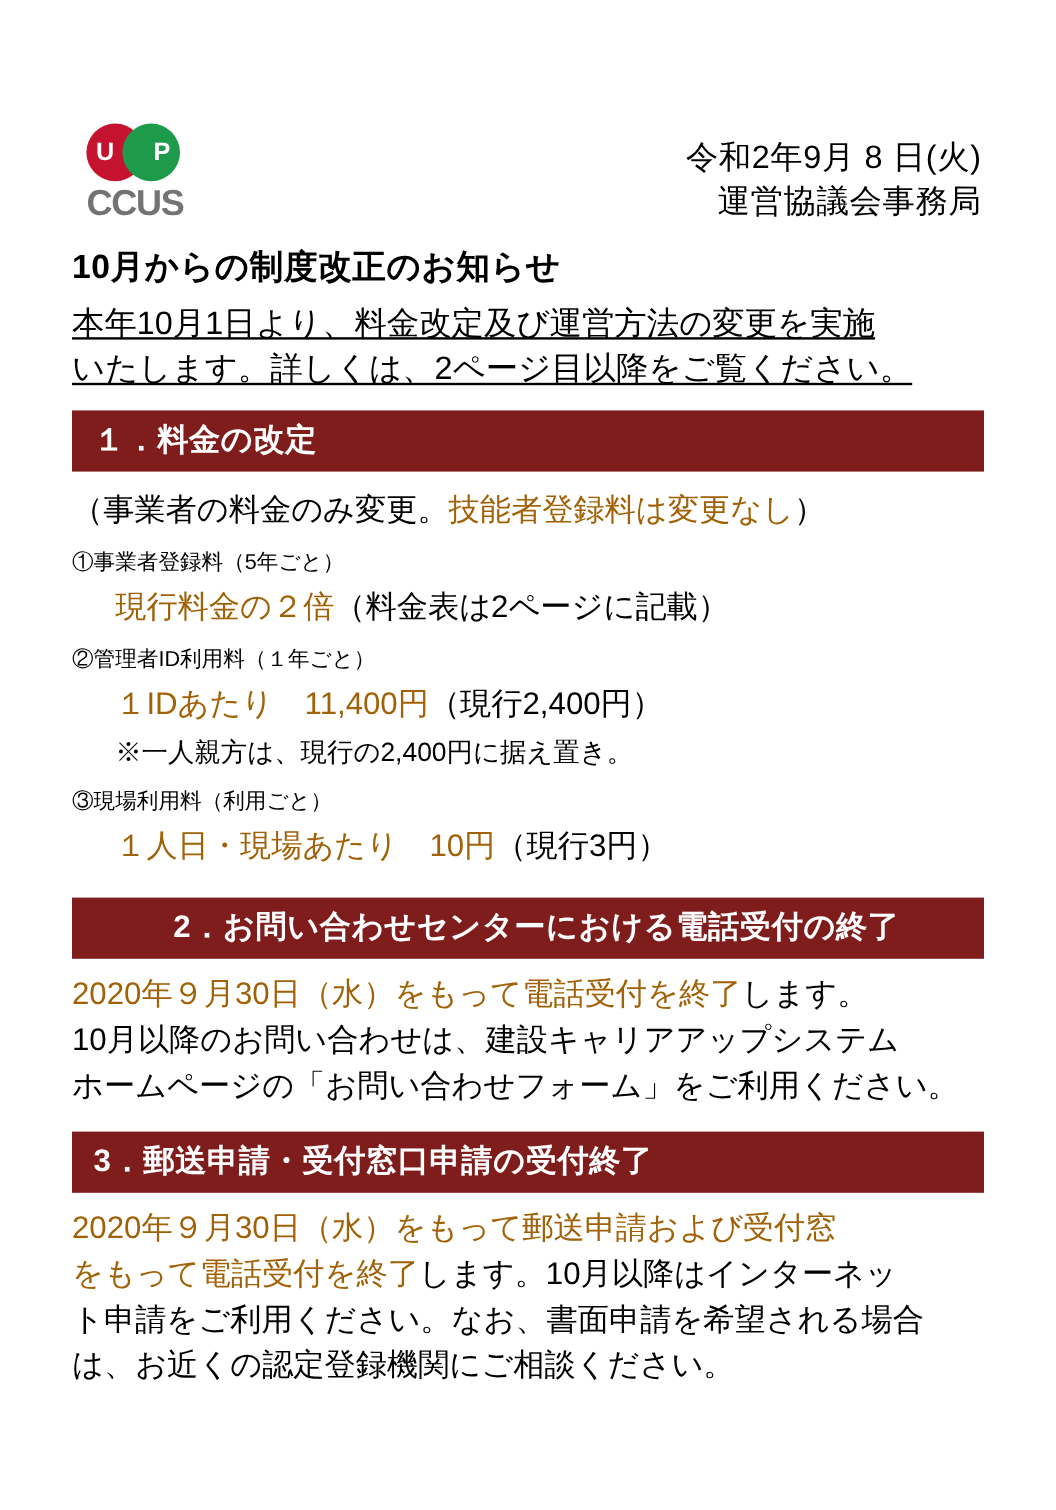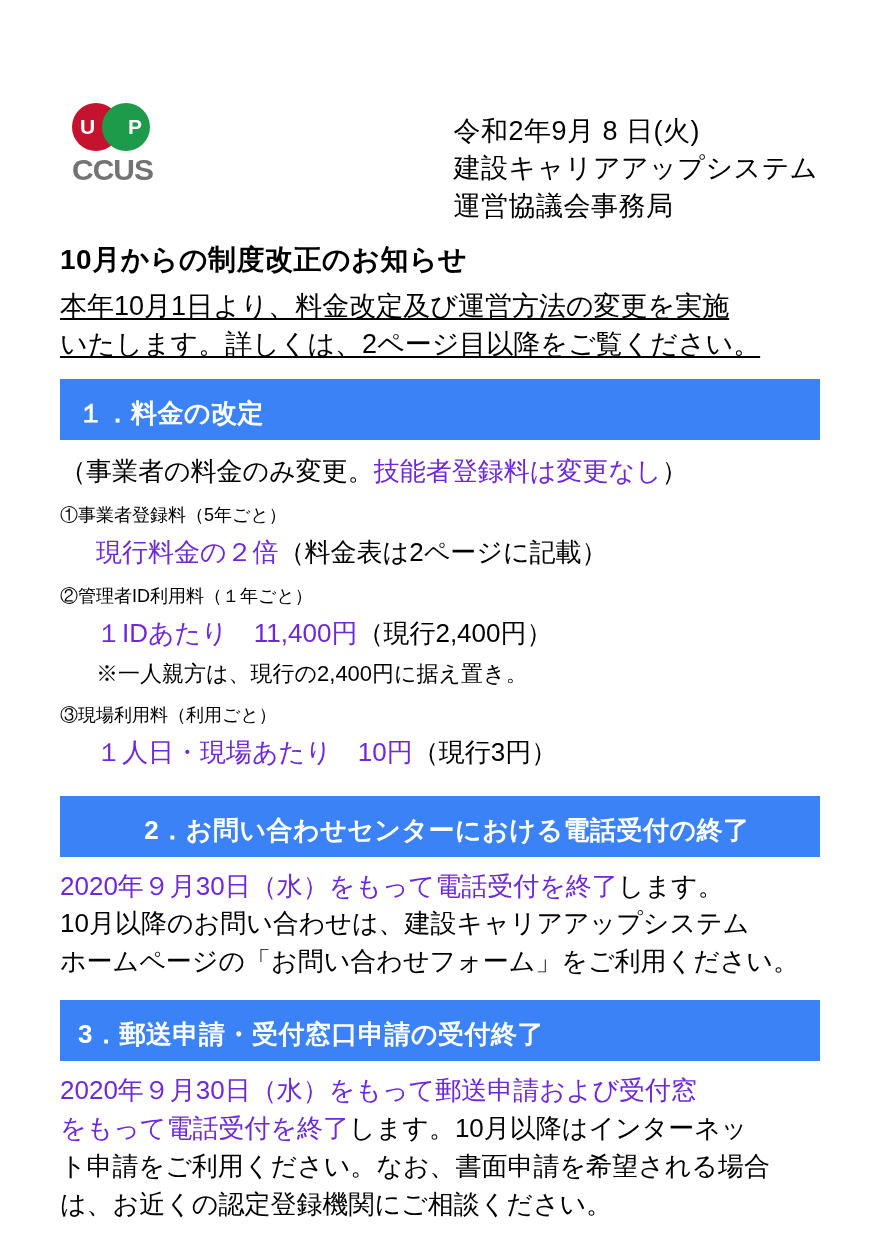--- a/index.html
+++ b/index.html
@@ -66,21 +66,21 @@
     box-sizing: border-box;
   }
   .logo-text {
     margin-top: 2px;
     font-size: 30px;
     font-weight: bold;
     letter-spacing: -1px;
     color: #737373;
   }
   .issuer {
-    text-align: left;
+    text-align: right;
     font-size: 27px;
     line-height: 1.38;
     padding-top: 18px;
     padding-right: 2px;
     letter-spacing: 0.5px;
   }
 
   
   .doc-title {
     margin-top: 16px;
@@ -95,42 +95,42 @@
     line-height: 1.42;
     letter-spacing: 0px;
   }
   .lead span {
     text-decoration: underline;
     text-underline-offset: 3px;
   }
 
   
   .section-bar {
-    background: #3b82f6;
+    background: #7f1d1d;
     color: #ffffff;
     font-size: 26px;
     font-weight: bold;
-    padding: 17px 4px 9px 18px;
+    padding: 7px 4px 9px 18px;
     letter-spacing: 0.5px;
     box-sizing: border-box;
   }
   .bar1 { margin-top: 16px; }
   .bar2 { margin-top: 26px; text-align: center; }
   .bar3 { margin-top: 20px; }
 
   
   .block {
     font-size: 26px;
     line-height: 1.34;
   }
   .b-note {
     margin-top: 14px;
     font-size: 26px;
   }
-  .red { color: #6d28d9; text-align: right; }
+  .red { color: #a16207; text-align: right; }
   .item {
     margin-top: 14px;
     font-size: 18px;
   }
   .sub {
     margin-top: 8px;
     padding-left: 36px;
     font-size: 26px;
   }
   .sub-note {
@@ -156,21 +156,20 @@
     <div class="logo">
       <div class="logo-mark">
         <div class="logo-circle left">U</div>
         <div class="logo-circle right">P</div>
       </div>
       <div class="logo-text">CCUS</div>
     </div>
 
     <div class="issuer">
       <div>令和2年9月 8 日(火)</div>
-      <div>建設キャリアアップシステム</div>
       <div>運営協議会事務局</div>
     </div>
 
   </div>
 
   <div class="doc-title">10月からの制度改正のお知らせ</div>
 
   <div class="lead">
     <div><span>本年10月1日より、料金改定及び運営方法の変更を実施</span></div>
     <div><span>いたします。詳しくは、2ページ目以降をご覧ください。</span></div>

